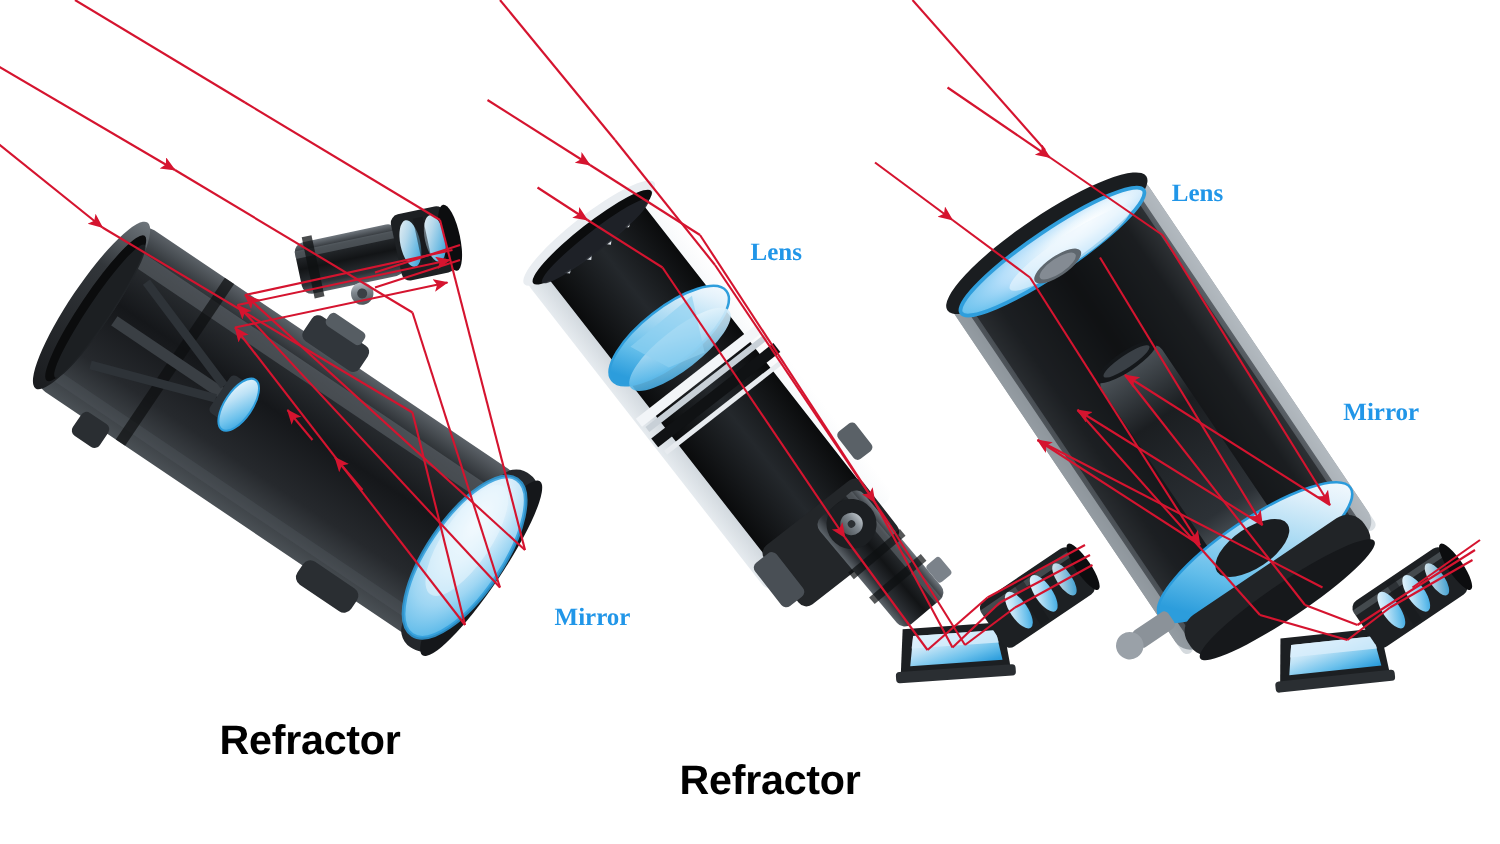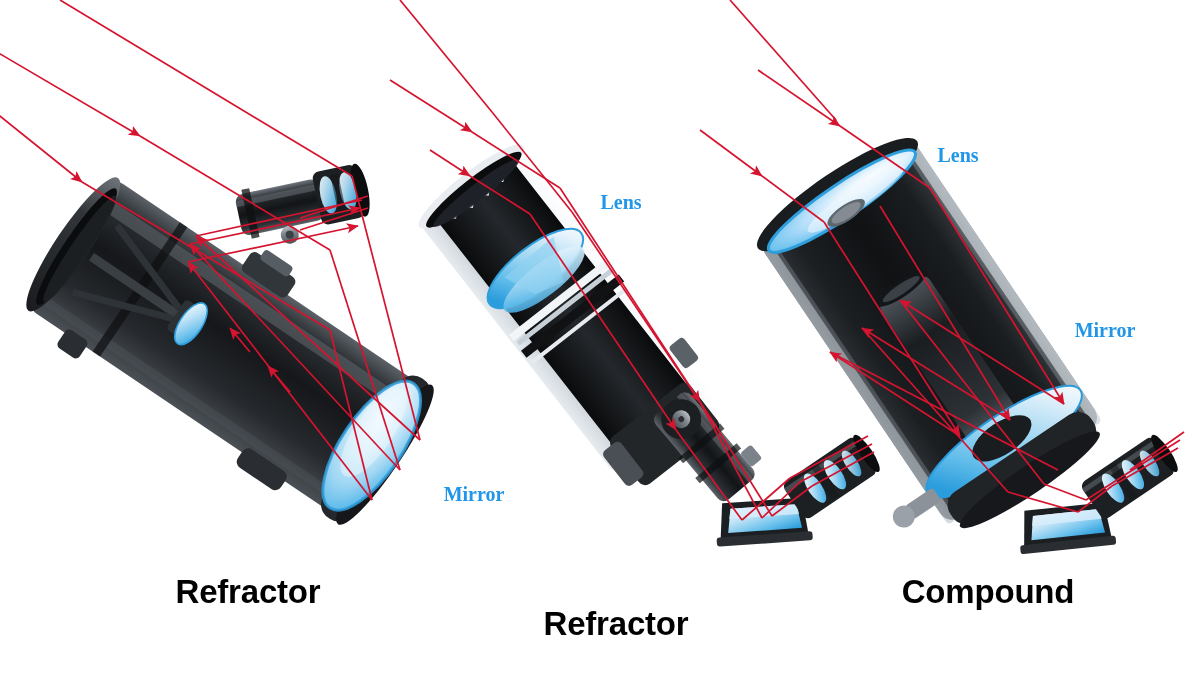--- a/index.html
+++ b/index.html
@@ -377,15 +377,14 @@
   <div class="annot" style="left:621px;top:191px;">Lens</div>
 
   <div class="annot" style="left:958px;top:144px;">Lens</div>
 
   <div class="annot" style="left:1105px;top:319px;">Mirror</div>
 
   <div class="caption" style="left:248px;top:573px;">Refractor</div>
 
   <div class="caption" style="left:616px;top:573px;margin-top:32px;">Refractor</div>
 
-  <div class="caption" style="left:988px;top:573px;">Compound</div>
 
 </div>
 
 </body></html>

